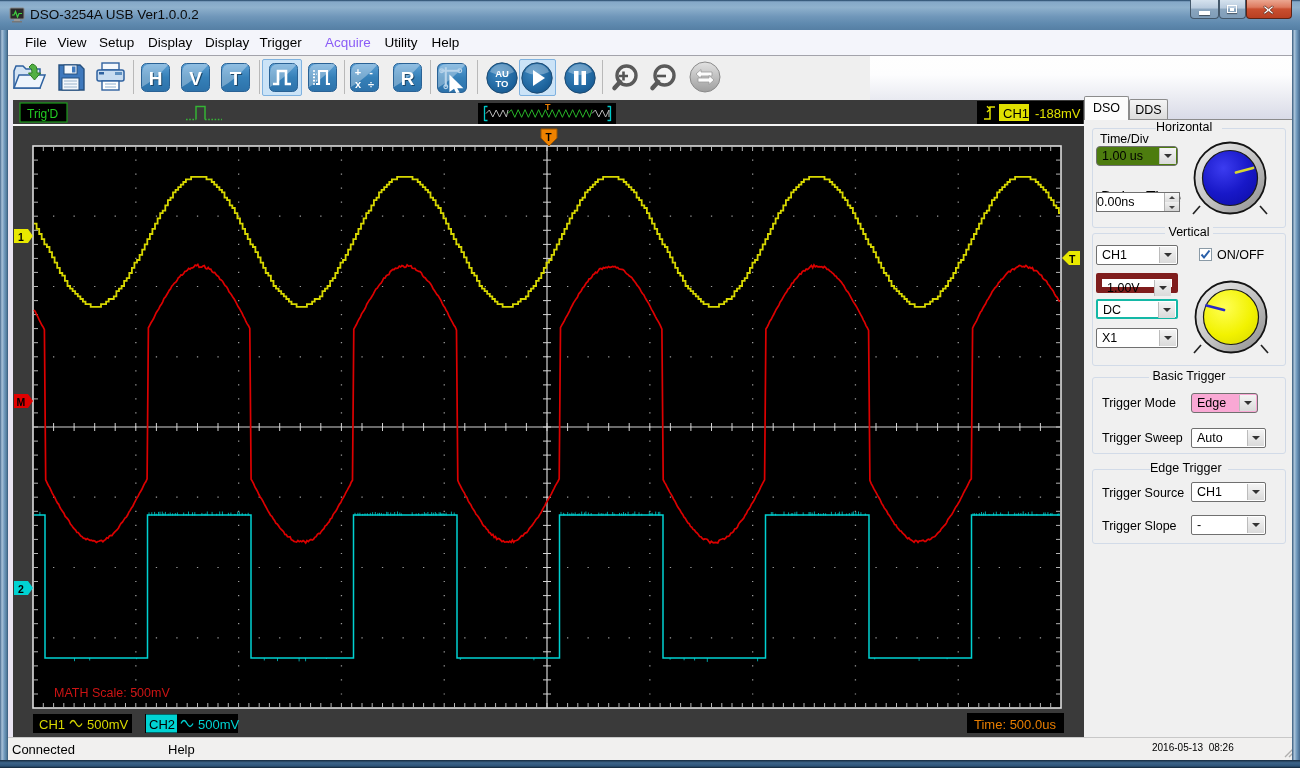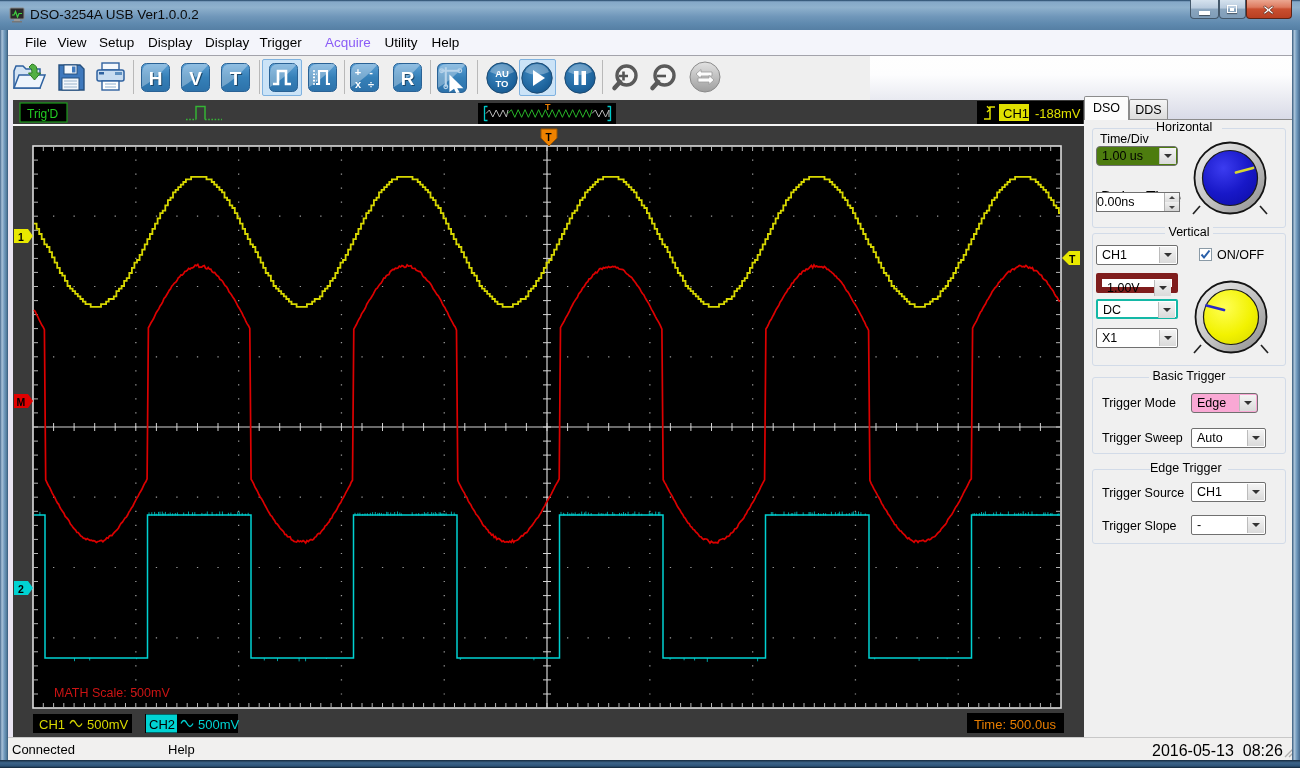--- a/index.html
+++ b/index.html
@@ -350,19 +350,19 @@
 <div style="position:absolute;left:1102px;top:518.5px;font-size:12.5px;color:#000;white-space:nowrap">Trigger Slope</div>
 <div style="position:absolute;left:1191px;top:514.5px;width:75px;height:20px;background:#fff;border:1px solid #707070;border-radius:2px;box-sizing:border-box">
 <div style="position:absolute;left:5px;top:0;height:18px;line-height:18px;font-size:12.5px;color:#000">-</div>
 <div style="position:absolute;right:1px;top:1px;width:16px;height:16px;background:linear-gradient(#f4f4f4,#dadada);border-left:1px solid #bcbcbc"></div>
 <div style="position:absolute;right:5px;top:7.0px;width:0;height:0;border-left:4px solid transparent;border-right:4px solid transparent;border-top:4.5px solid #333"></div>
 </div>
 
 <div style="position:absolute;left:8px;top:737px;width:1284px;height:23px;background:#f1f0ef;border-top:1px solid #c8c8c8"></div>
 <div style="position:absolute;left:12px;top:742px;font-size:13px;color:#000">Connected</div>
 <div style="position:absolute;left:168px;top:742px;font-size:13px;color:#000">Help</div>
-<div style="position:absolute;left:1152px;top:742px;font-size:16px;color:#000">2016-05-13&nbsp;&nbsp;08:26</div>
+<div style="position:absolute;left:1152px;top:742px;font-size:10px;color:#000">2016-05-13&nbsp;&nbsp;08:26</div>
 <svg style="position:absolute;left:1283px;top:746px" width="13" height="13" viewBox="0 0 13 13">
 <path d="M11 2 L2 11 M11 6 L6 11 M11 10 L10 11" stroke="#b0afae" stroke-width="1.4"></path>
 </svg>
 
 <div style="position:absolute;left:0;top:30px;width:8px;height:730px;background:linear-gradient(90deg,#46688c 0,#a9c2d8 25%,#7099bd 55%,#56809f 80%,#35587a 100%)"></div>
 <div style="position:absolute;left:1292px;top:30px;width:8px;height:730px;background:linear-gradient(90deg,#35587a 0,#a9c2d8 30%,#7099bd 60%,#46688c 100%)"></div>
 <div style="position:absolute;left:0;top:760px;width:1300px;height:8px;background:linear-gradient(180deg,#16293d 0,#3c6489 35%,#2e5377 75%,#122437 100%)"></div>
 </body></html>

